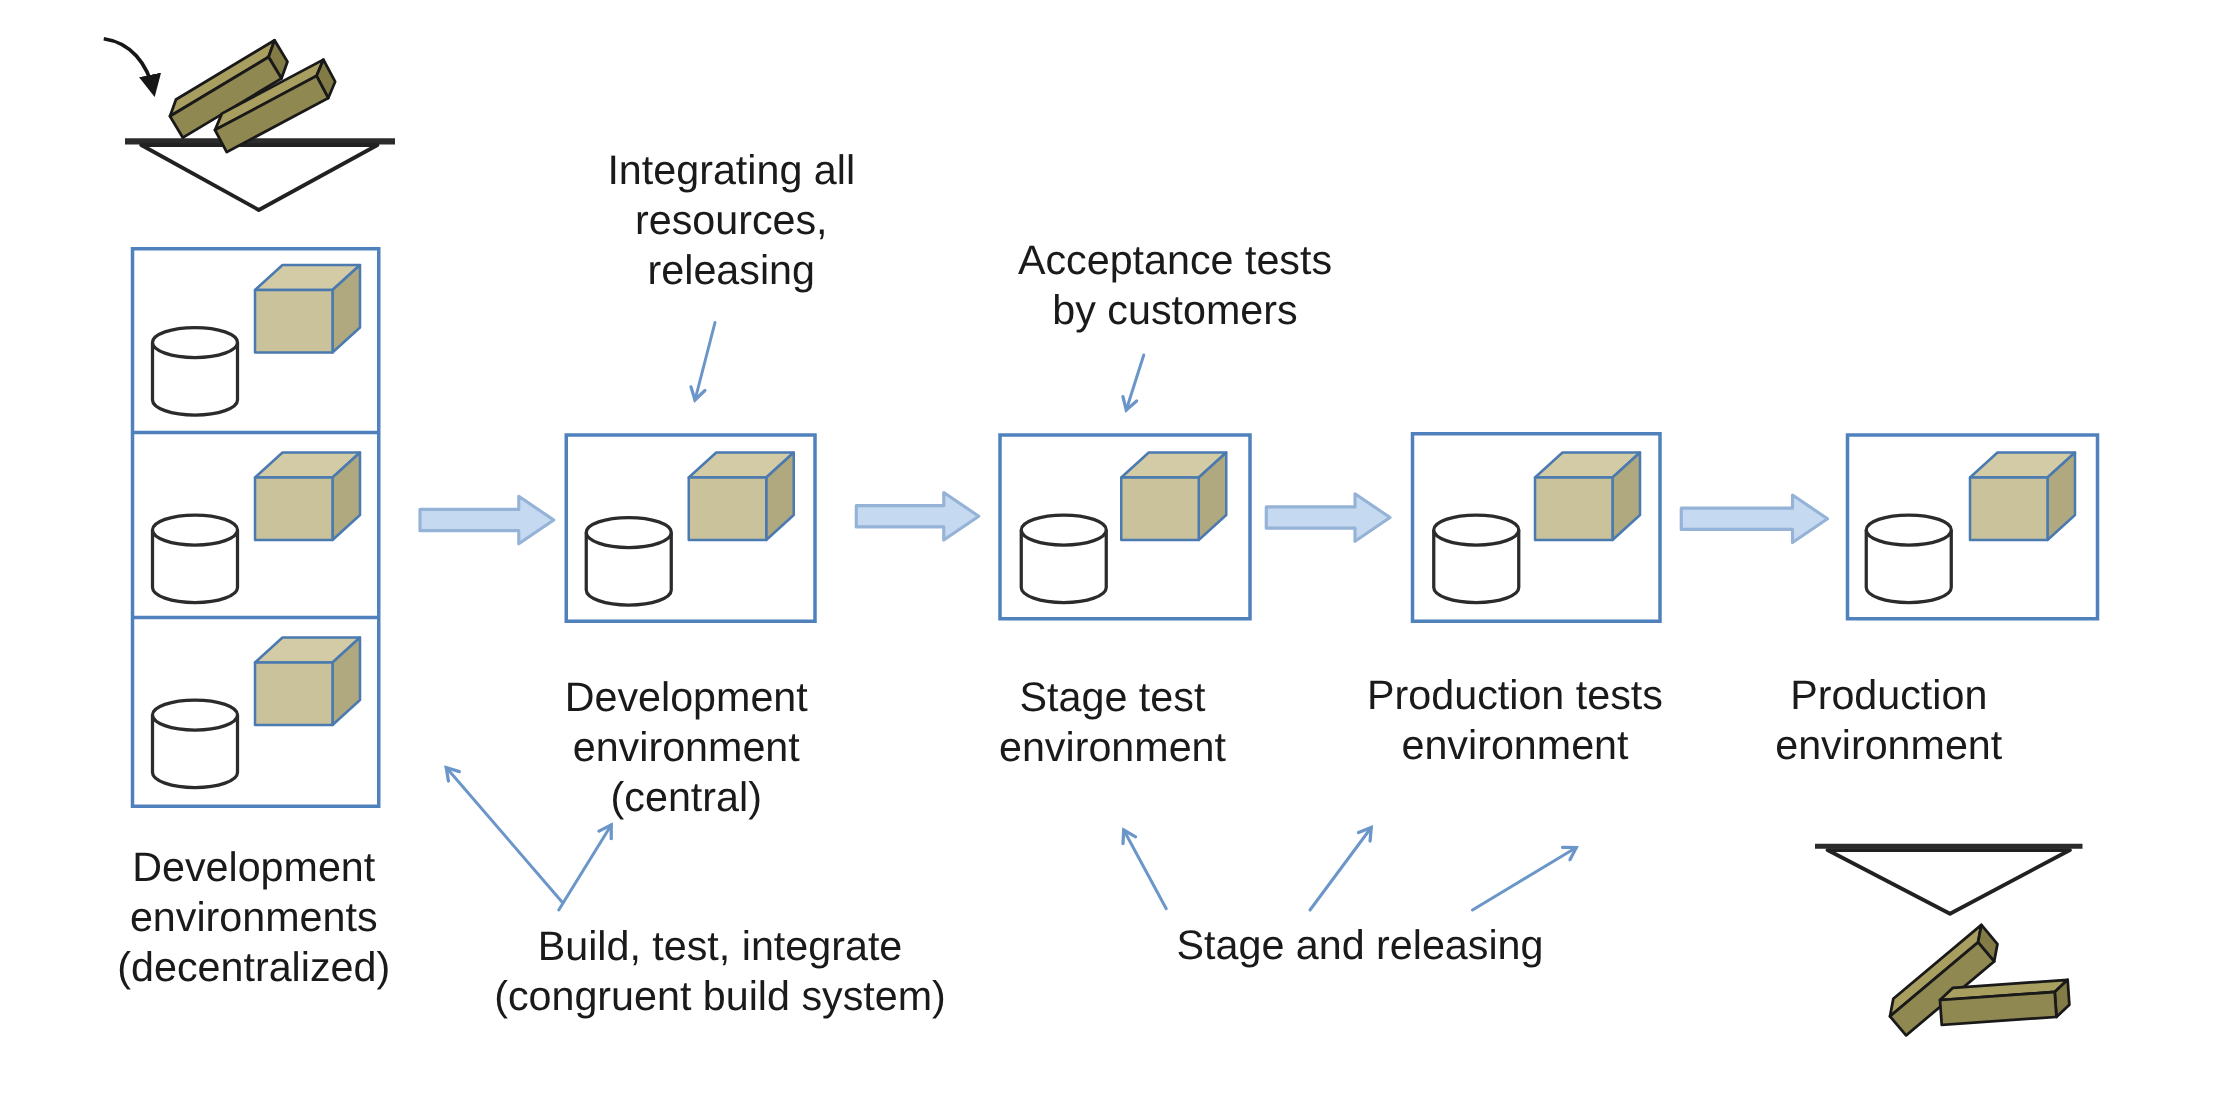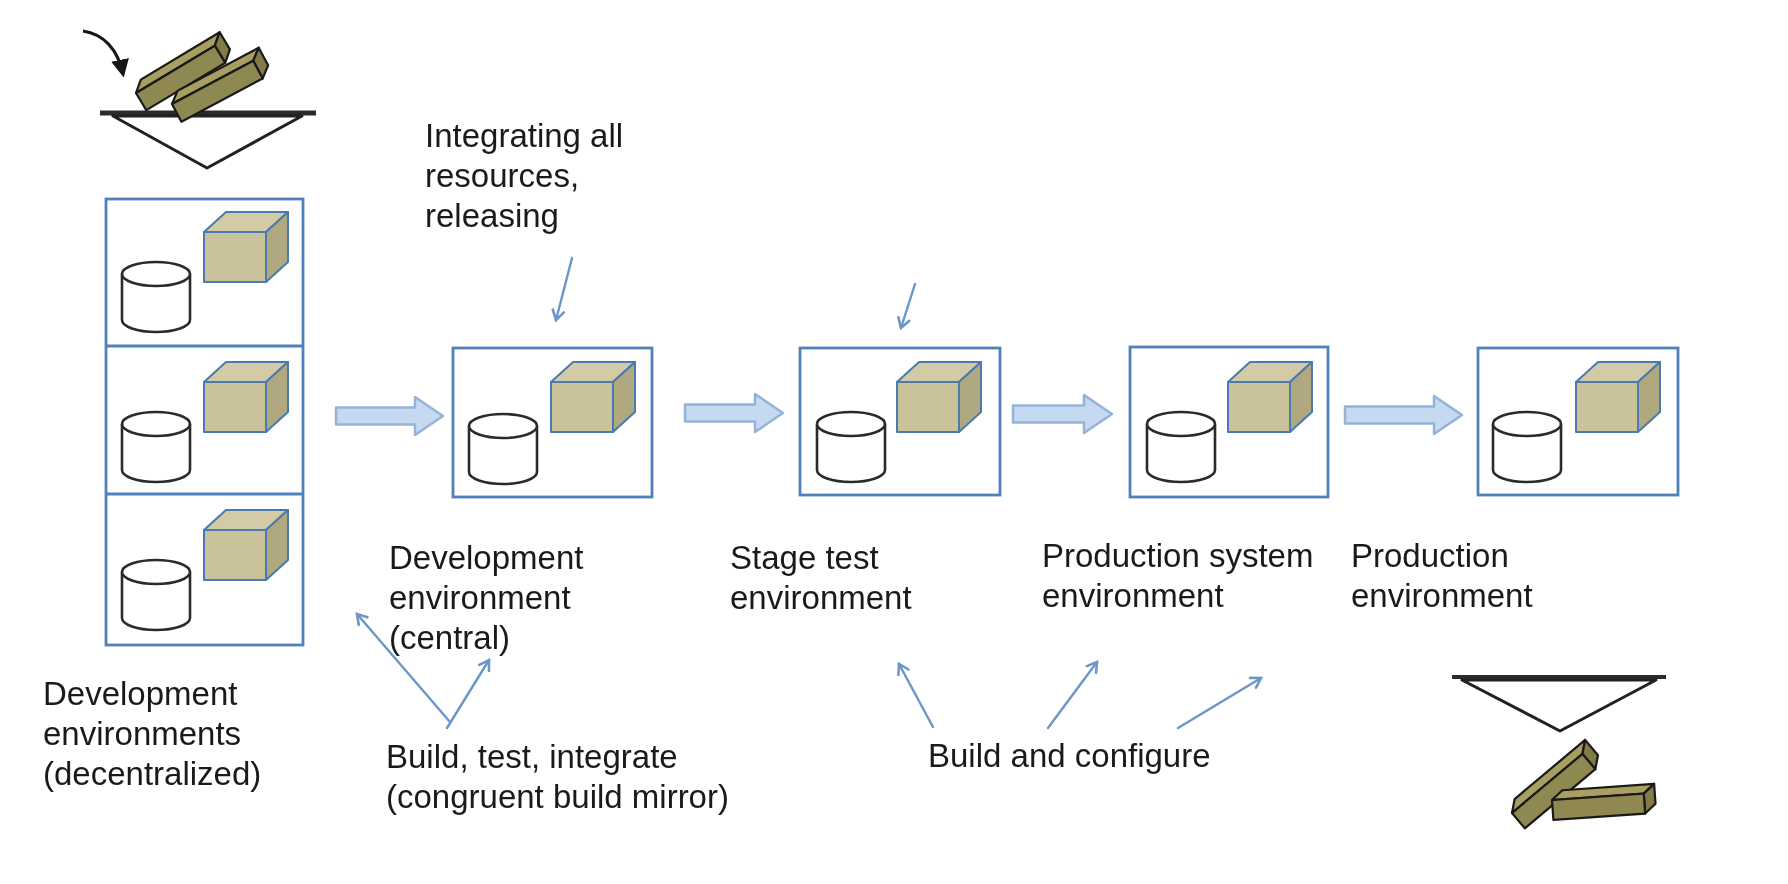--- a/index.html
+++ b/index.html
@@ -4,21 +4,21 @@
 <style>
   html,body{margin:0;padding:0;background:#fff;}
   .stage{
     position:relative;width:1788px;height:884px;
     background:var(--background,#fff);
     font-family:"Liberation Sans",sans-serif;
     overflow:hidden;
   }
   .stage svg{position:absolute;left:0;top:0;}
   .label{
-    position:absolute;text-align:left;white-space:pre-line;
+    position:absolute;text-align:center;white-space:pre-line;
     font-size:33px;line-height:40px;color:var(--text,#1a1a1a);
   }
   
   .box{fill:#ffffff;stroke:var(--box-border,#4f81bd);stroke-width:2.8;}
   .box-line{stroke:var(--box-border,#4f81bd);stroke-width:2.8;}
   
   .block-arrow{
     fill:var(--block-arrow-fill,#c5d9f1);
     stroke:var(--block-arrow-border,#95b3d7);
     stroke-width:2.5;stroke-linejoin:round;
@@ -150,23 +150,25 @@
 
   <div class="label" style="left:43px;top:674px;width:320px;">Development
 environments
 (decentralized)</div>
   <div class="label" style="left:425px;top:116px;width:320px;">Integrating all
 resources,
 releasing</div>
   <div class="label" style="left:389px;top:538px;width:320px;">Development
 environment
 (central)</div>
+  <div class="label" style="left:780px;top:188px;width:320px;">Acceptance tests
+by customers</div>
   <div class="label" style="left:730px;top:538px;width:320px;">Stage test
 environment</div>
-  <div class="label" style="left:1042px;top:536px;width:340px;">Production system
+  <div class="label" style="left:1042px;top:536px;width:340px;">Production tests
 environment</div>
   <div class="label" style="left:1351px;top:536px;width:320px;">Production
 environment</div>
   <div class="label" style="left:386px;top:737px;width:380px;">Build, test, integrate
-(congruent build mirror)</div>
-  <div class="label" style="left:928px;top:736px;width:320px;">Build and configure</div>
+(congruent build system)</div>
+  <div class="label" style="left:928px;top:736px;width:320px;">Stage and releasing</div>
 
 </div>
 
 </body></html>

